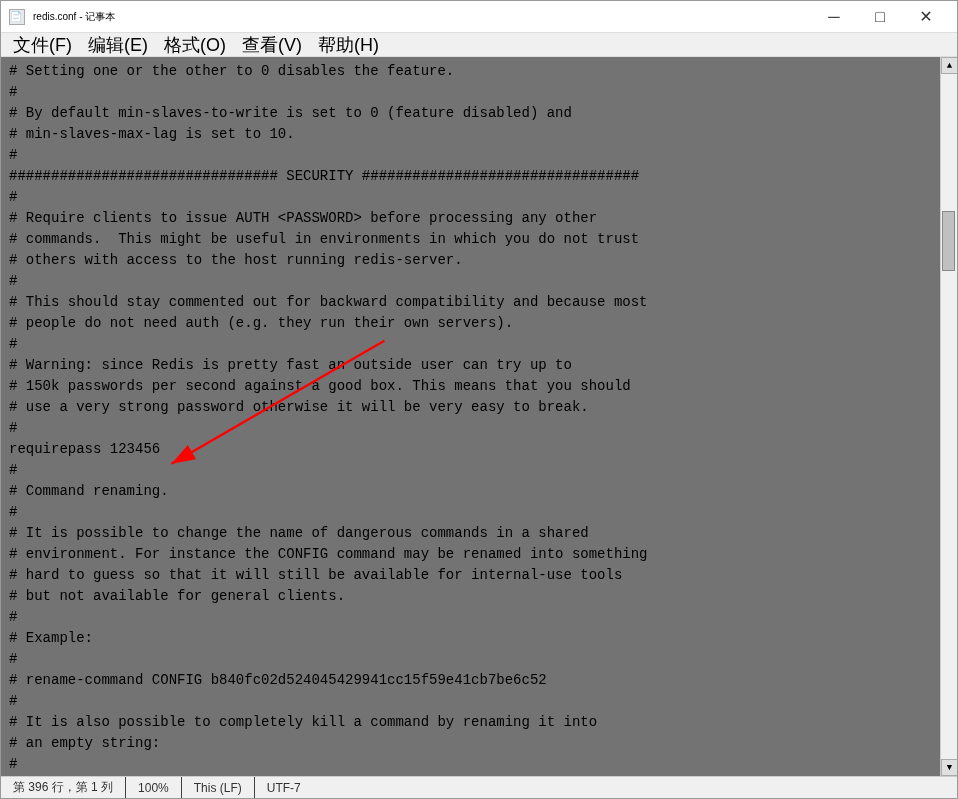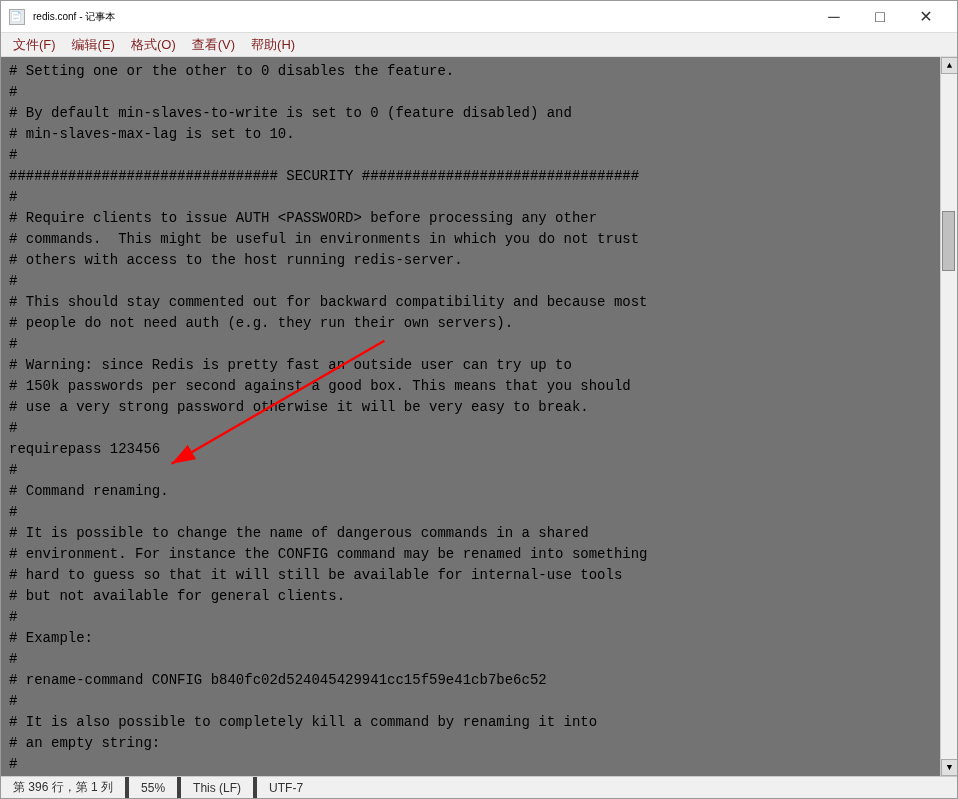--- a/index.html
+++ b/index.html
@@ -83,23 +83,23 @@
       display: flex;
       align-items: center;
       padding: 0 4px;
       border-bottom: 1px solid #ddd;
       flex-shrink: 0;
     }
 
     .menu-item {
       padding: 18px 8px;
       font-family: 'Microsoft YaHei', 微软雅黑, sans-serif;
-      font-size: 13px;
+      font-size: 18px;
       cursor: pointer;
-      color: #7f1d1d;
+      color: #000000;
     }
 
     .content-area {
       display: flex;
       flex: 1;
       overflow: hidden;
       position: relative;
     }
 
     .text-content {
@@ -158,21 +158,21 @@
       border-top: 1px solid #ccc;
       display: flex;
       align-items: center;
       flex-shrink: 0;
       font-family: 'Microsoft YaHei', 微软雅黑, sans-serif;
       font-size: 12px;
     }
 
     .status-section {
       padding: 0 12px;
-      border-right: 4px solid #404040;
+      border-right: 1px solid #404040;
       height: 100%;
       display: flex;
       align-items: center;
       color: #333;
     }
 
     .status-section:last-child {
       border-right: none;
     }
 
@@ -276,17 +276,17 @@
       <div class="scrollbar-btn">▲</div>
       <div class="scrollbar-track">
         <div class="scrollbar-thumb"></div>
       </div>
       <div class="scrollbar-btn">▼</div>
     </div>
   </div>
 
   <div class="status-bar">
     <div class="status-section">第 396 行，第 1 列</div>
-    <div class="status-section">55%</div>
+    <div class="status-section">100%</div>
     <div class="status-section">This (LF)</div>
     <div class="status-section">UTF-7</div>
   </div>
 </div>
 
 </body></html>

